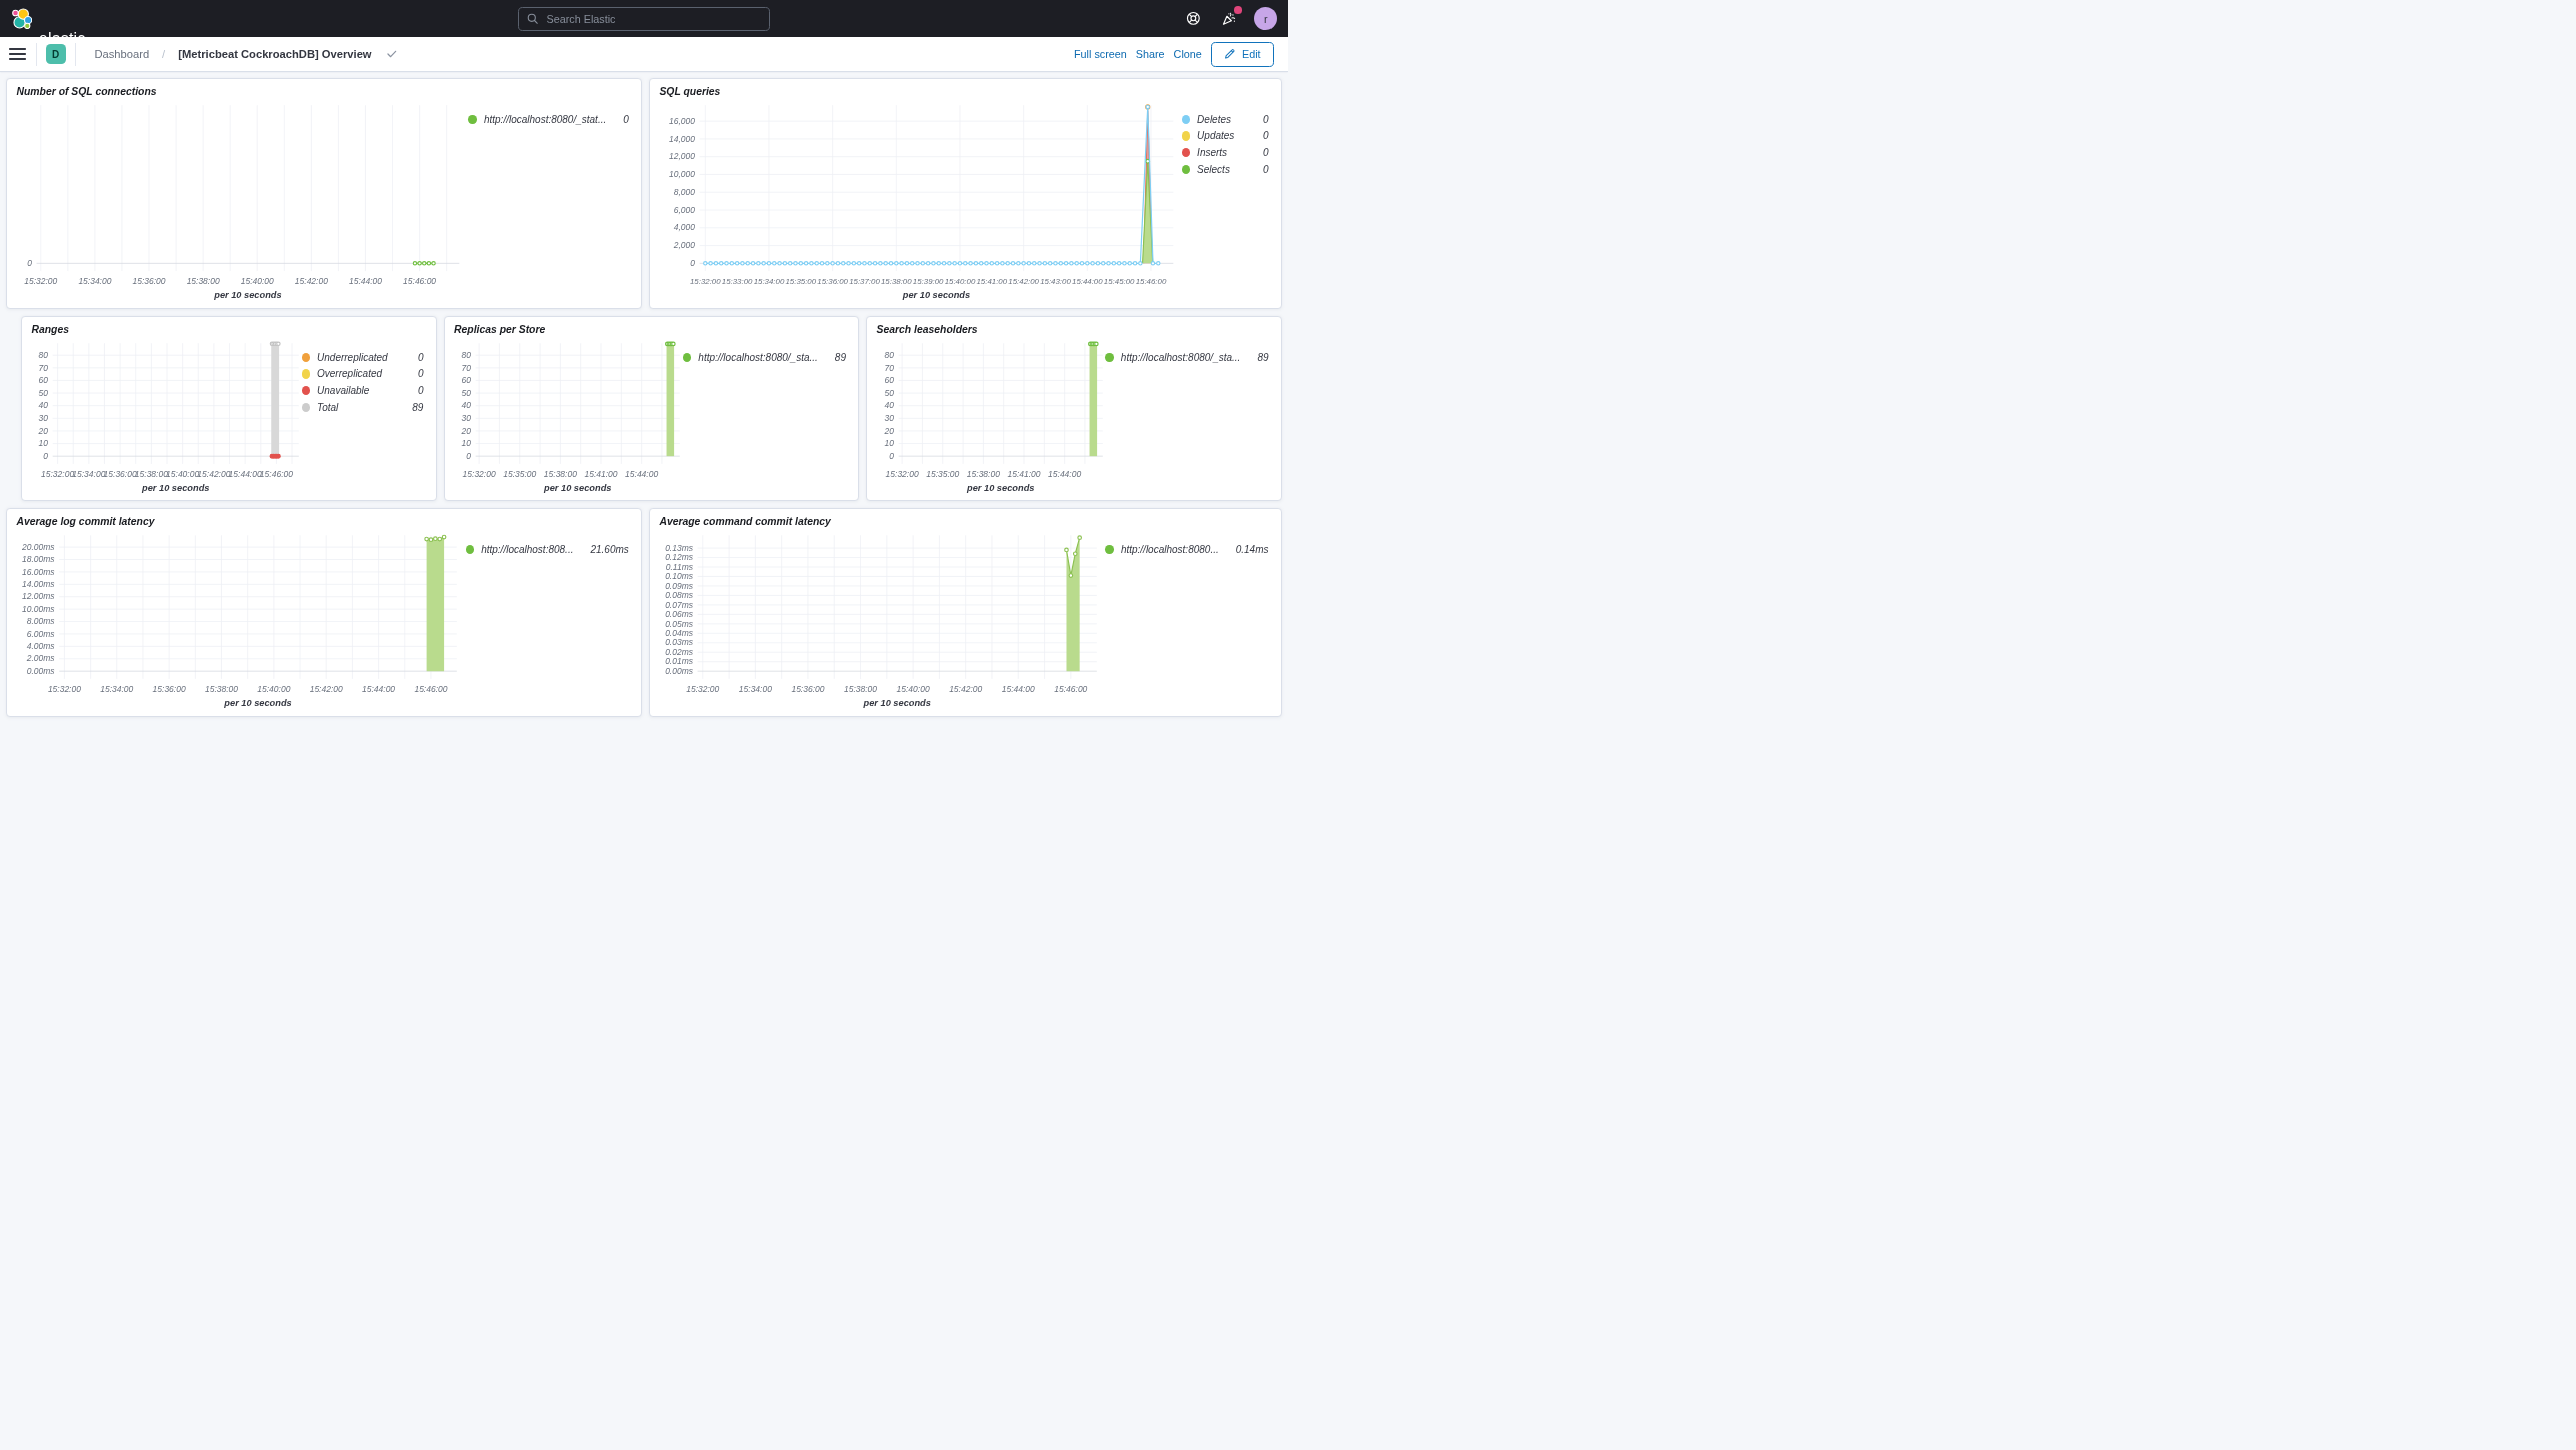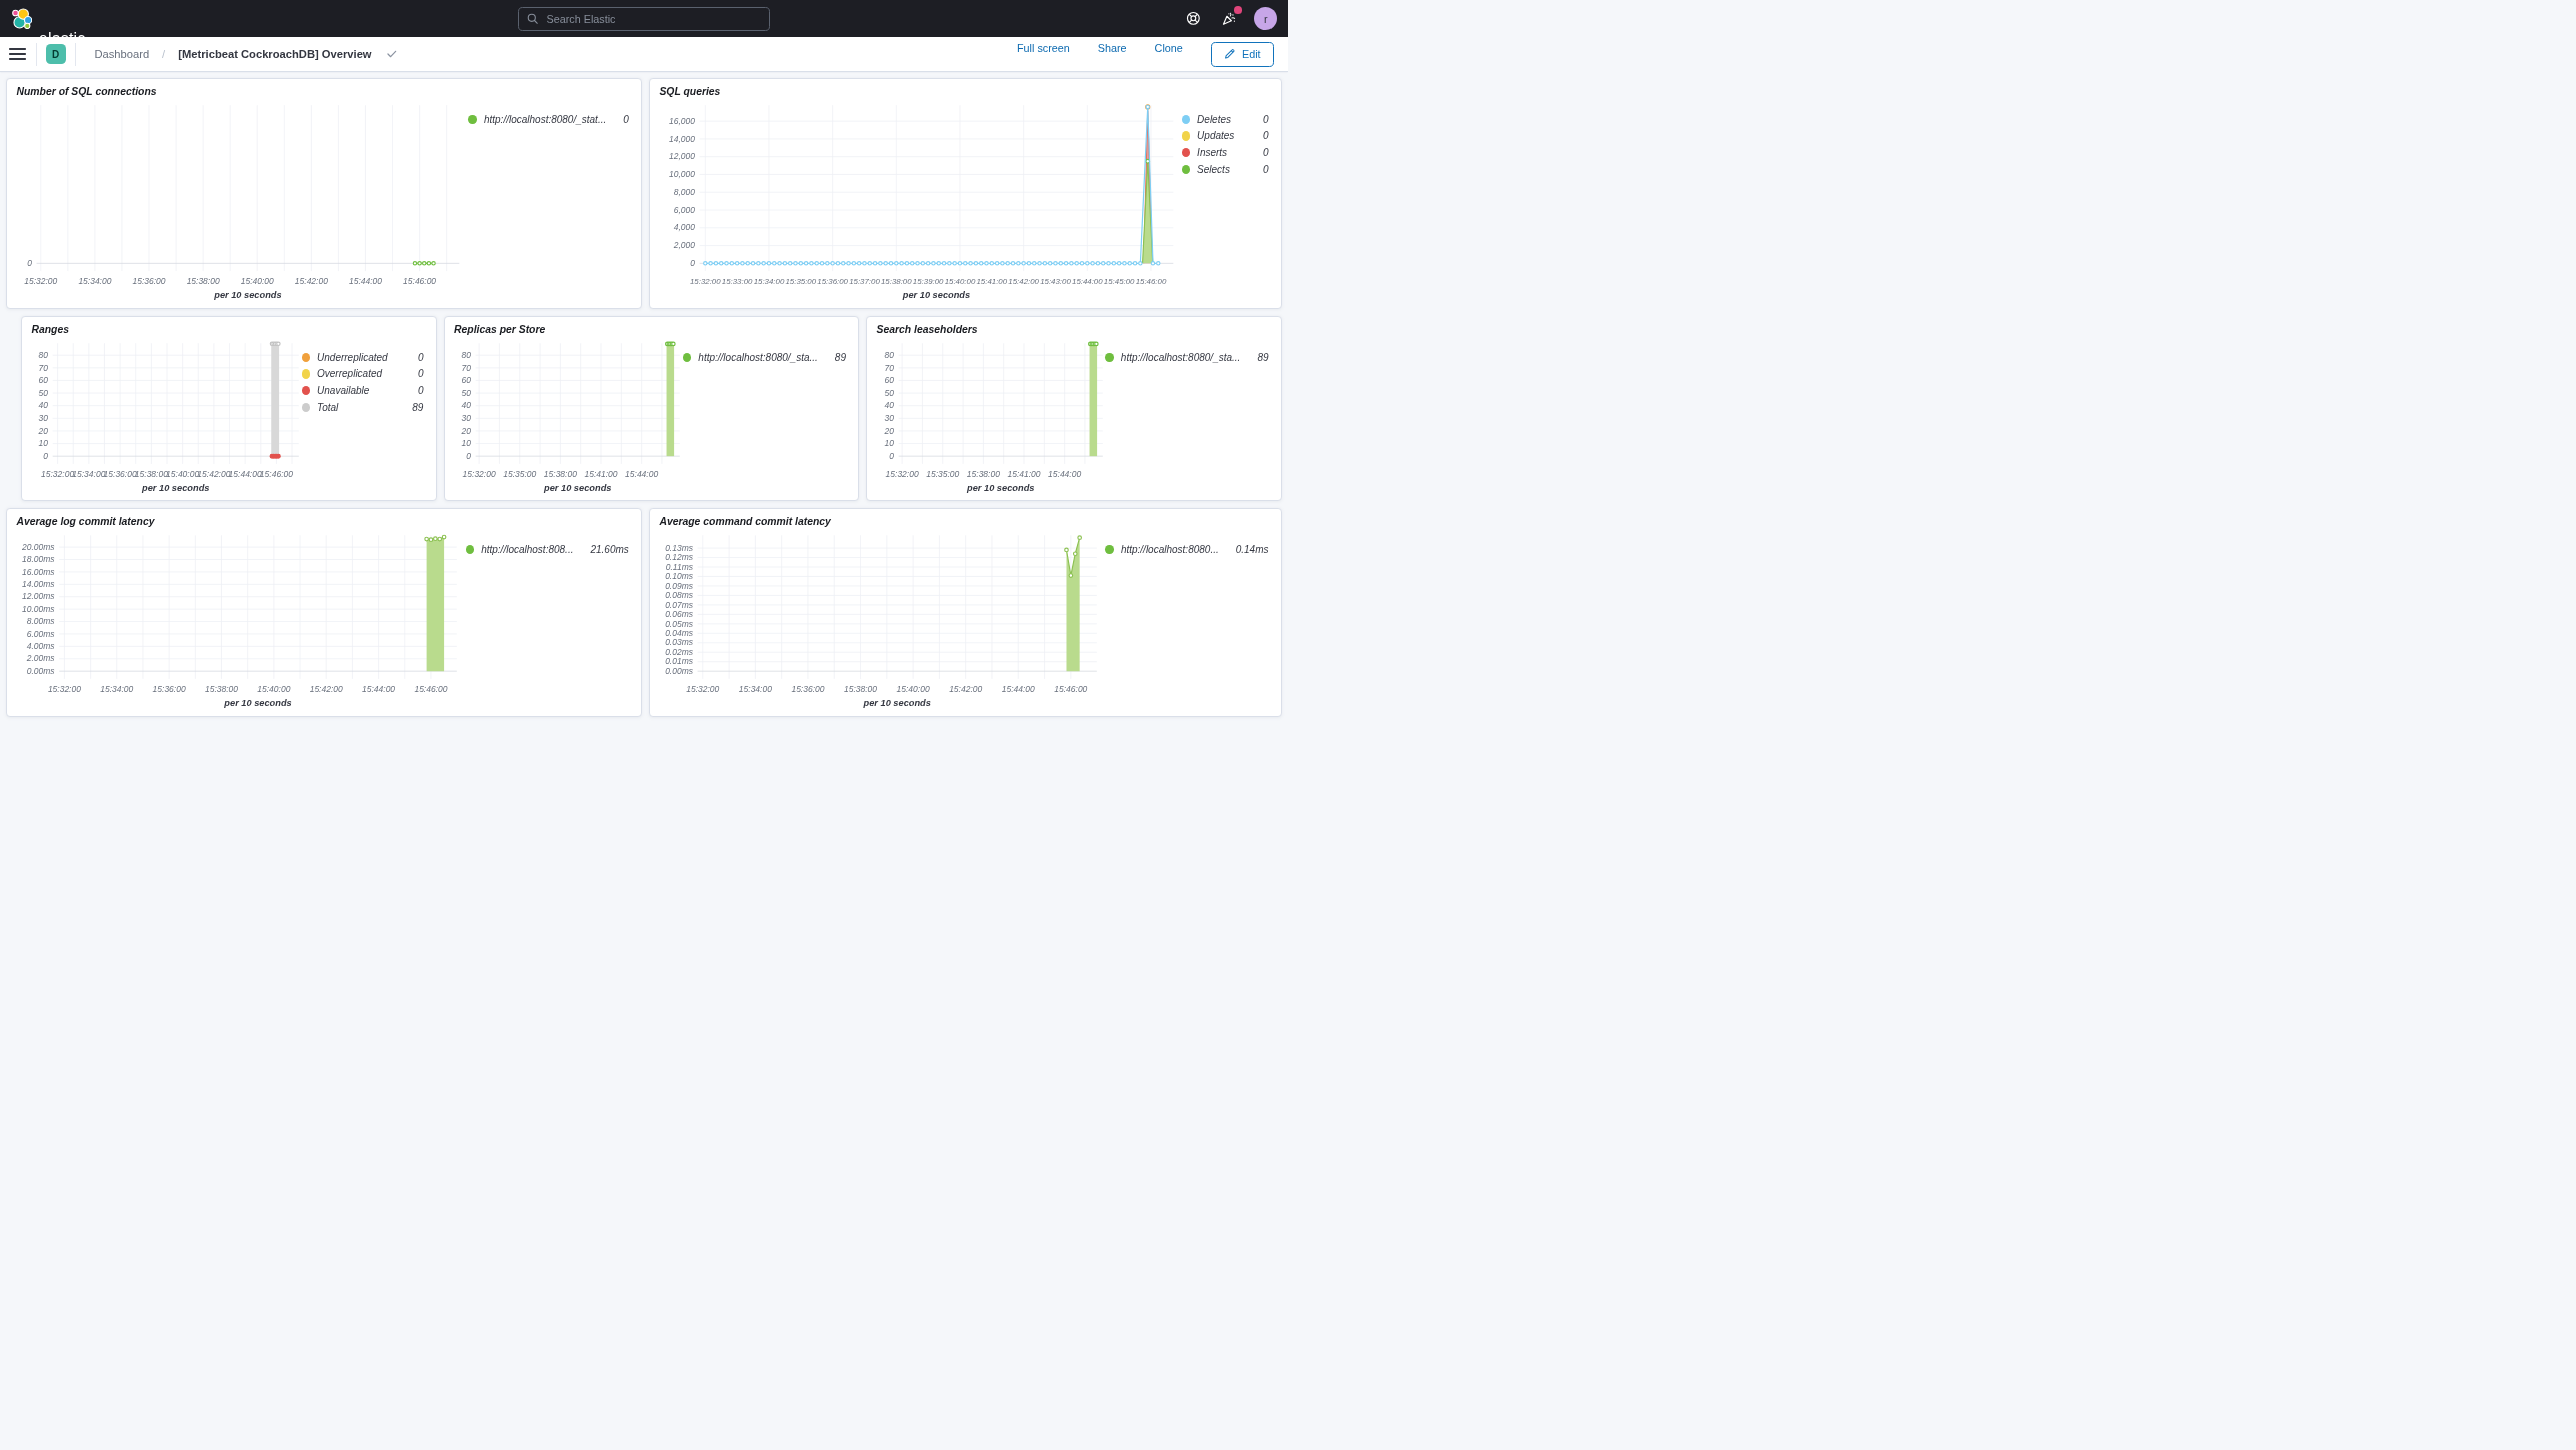--- a/index.html
+++ b/index.html
@@ -46,21 +46,21 @@
   .vsep { width:0.8px; height:23px; background:#e3e7ef; margin:0 9.3px; }
   .dbadge {
     width:20px; height:20px; border-radius:4.6px; background:#4dbeab; color:#043a31;
     font-weight:700; font-size:10px; display:flex; align-items:center; justify-content:center; cursor:pointer;
   }
   .crumbs { display:flex; align-items:center; gap:13px; margin-left:9.3px; font-size:11.2px; }
   .crumb-link { color:#69707d; cursor:pointer; }
   .crumb-sep { color:#b9c1cd; }
   .crumb-current { color:#343741; font-weight:600; }
   .crumb-caret { margin-left:1.5px; display:flex; cursor:pointer; }
-  .toolbar-right { margin-left:auto; display:flex; align-items:flex-start; gap:28px; }
+  .toolbar-right { margin-left:auto; display:flex; align-items:center; gap:9px; }
   .tlink { color:#0d6ab0; font-size:10.8px; cursor:pointer; }
   .edit-btn {
     display:flex; align-items:center; gap:6.2px; height:25px; padding:0 12.4px;
     border:0.8px solid #1173bc; border-radius:4.6px; background:#fff; color:#1173bc;
     font-size:10.8px; cursor:pointer;
   }
   
   main { padding:6.2px; display:flex; flex-direction:column; gap:7px;font-style:italic; }
   .row { display:grid; gap:7px; }
   .row1 { grid-template-columns:1.005fr 1fr; height:231px; }

